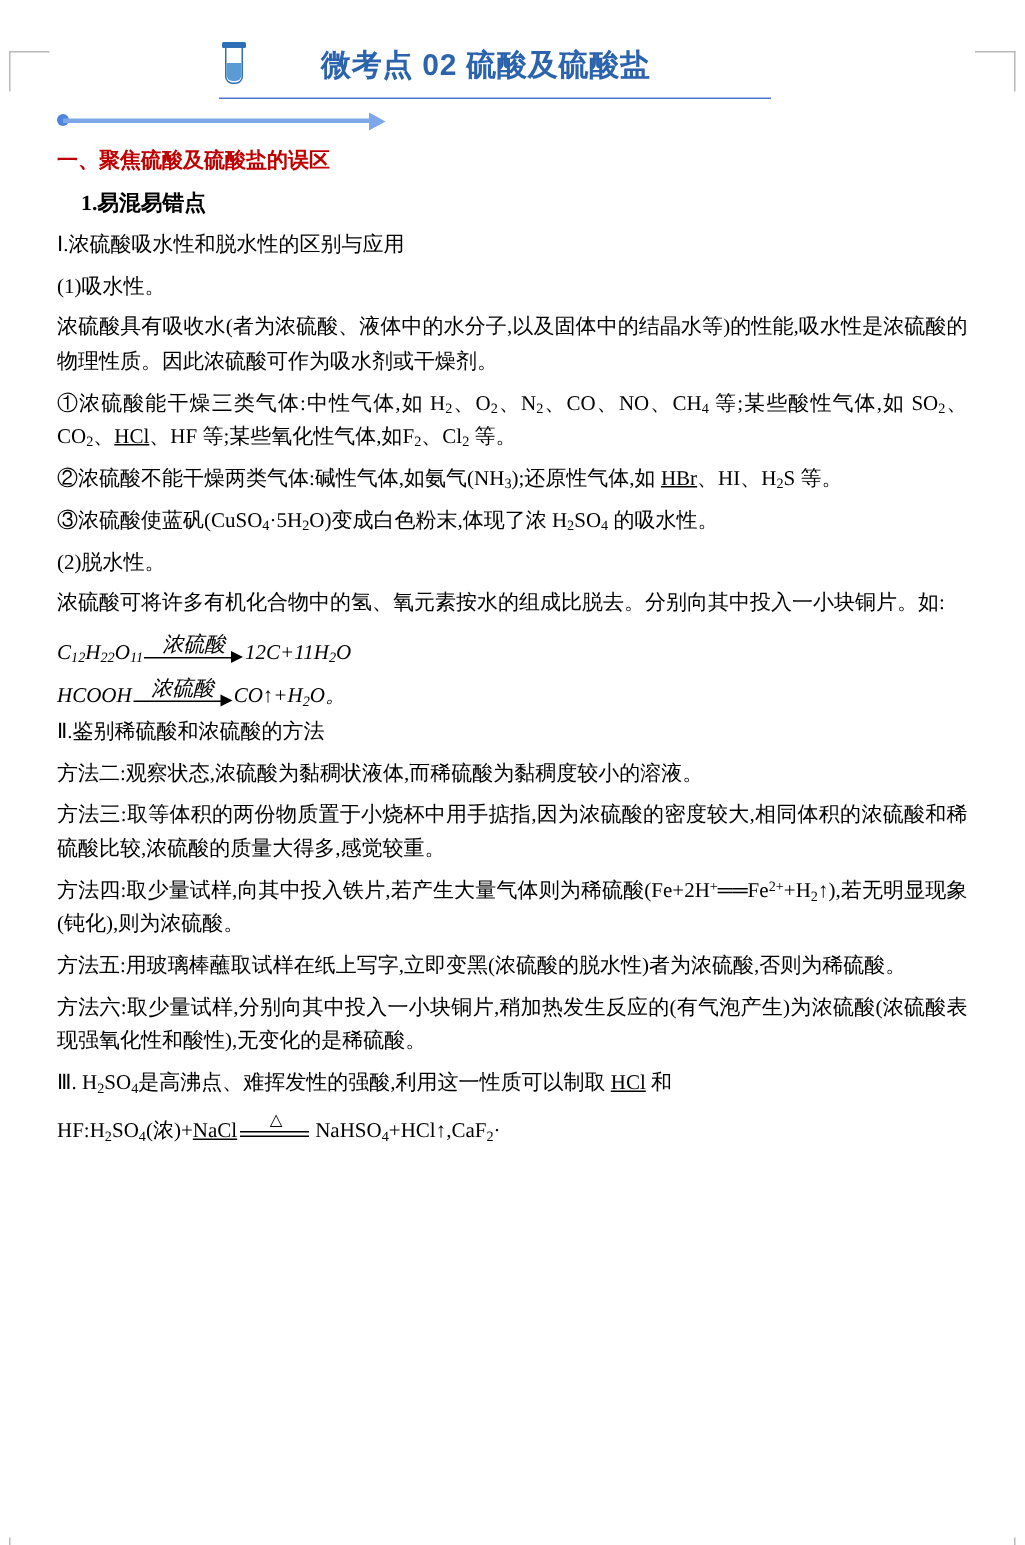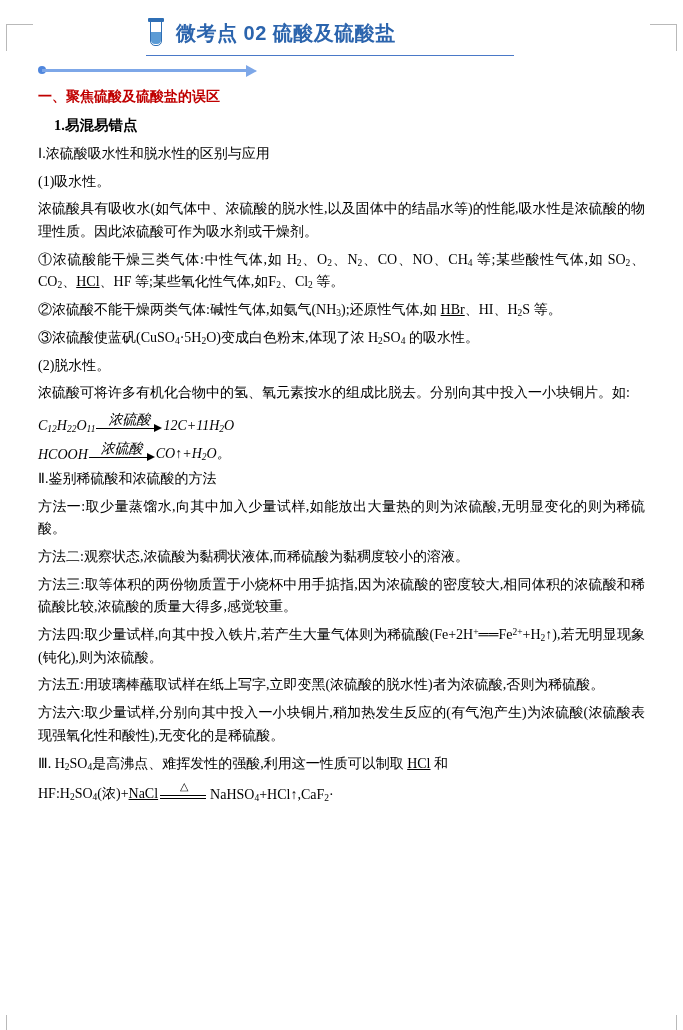--- a/index.html
+++ b/index.html
@@ -31,22 +31,23 @@
   }
   .crop.tl { top: 6px; left: 6px; border-right: none; border-bottom: none; }
   .crop.tr { top: 6px; right: 6px; border-left: none; border-bottom: none; }
   .crop.bl { bottom: 6px; left: 6px; border-right: none; border-top: none; }
   .crop.br { bottom: 6px; right: 6px; border-left: none; border-top: none; }
 
   
   .title-row {
     display: flex;
     align-items: center;
-    margin-top: 18px;
+    margin-top: 28px;
     padding-left: 108px;
+    gap: 38px;
   }
   .title-icon {
     width: 20px;
     height: 30px;
     margin-right: 10px;
     position: relative;
     flex: none;
   }
   .title-icon .tube {
     position: absolute;
@@ -282,21 +283,21 @@
     <div class="bar"></div>
     <div class="head"></div>
   </div>
 
   <h2 class="sec">一、聚焦硫酸及硫酸盐的误区</h2>
 
   <h3 class="sub">1.易混易错点</h3>
 
   <p class="t">Ⅰ.浓硫酸吸水性和脱水性的区别与应用</p>
   <p class="t">(1)吸水性。</p>
-  <p class="t">浓硫酸具有吸收水(如气体中、浓硫酸的脱水性,以及固体中的结晶水等)的性能,吸水性是浓硫酸的物理性质。因此浓硫酸可作为吸水剂或干燥剂。</p>
+  <p class="t">浓硫酸具有吸收水(者为浓硫酸、液体中的水分子,以及固体中的结晶水等)的性能,吸水性是浓硫酸的物理性质。因此浓硫酸可作为吸水剂或干燥剂。</p>
 
   <p class="t">①浓硫酸能干燥三类气体:中性气体,如 H<sub>2</sub>、O<sub>2</sub>、N<sub>2</sub>、CO、NO、CH<sub>4</sub> 等;某些酸性气体,如 SO<sub>2</sub>、CO<sub>2</sub>、<span class="u">HCl</span>、HF 等;某些氧化性气体,如F<sub>2</sub>、Cl<sub>2</sub> 等。</p>
 
   <p class="t">②浓硫酸不能干燥两类气体:碱性气体,如氨气(NH<sub>3</sub>);还原性气体,如 <span class="u">HBr</span>、HI、H<sub>2</sub>S 等。</p>
 
   <p class="t">③浓硫酸使蓝矾(CuSO<sub>4</sub>·5H<sub>2</sub>O)变成白色粉末,体现了浓 H<sub>2</sub>SO<sub>4</sub> 的吸水性。</p>
 
   <p class="t">(2)脱水性。</p>
   <p class="t">浓硫酸可将许多有机化合物中的氢、氧元素按水的组成比脱去。分别向其中投入一小块铜片。如:</p>
 
@@ -314,21 +315,20 @@
     <span class="lhs">HCOOH</span>
     <span class="arrow">
       <span class="label">浓硫酸</span>
       <span class="line"></span>
         <span class="tip"></span>
     </span>
     <span class="rhs">CO↑+H<sub>2</sub>O。</span>
   </div>
 
   <p class="t">Ⅱ.鉴别稀硫酸和浓硫酸的方法</p>
-  <p class="t">方法一:取少量蒸馏水,向其中加入少量试样,如能放出大量热的则为浓硫酸,无明显变化的则为稀硫酸。</p>
   <p class="t">方法二:观察状态,浓硫酸为黏稠状液体,而稀硫酸为黏稠度较小的溶液。</p>
   <p class="t">方法三:取等体积的两份物质置于小烧杯中用手掂指,因为浓硫酸的密度较大,相同体积的浓硫酸和稀硫酸比较,浓硫酸的质量大得多,感觉较重。</p>
 
   <p class="t">方法四:取少量试样,向其中投入铁片,若产生大量气体则为稀硫酸(Fe+2H<sup>+</sup>══Fe<sup>2+</sup>+H<sub>2</sub>↑),若无明显现象(钝化),则为浓硫酸。</p>
 
   <p class="t">方法五:用玻璃棒蘸取试样在纸上写字,立即变黑(浓硫酸的脱水性)者为浓硫酸,否则为稀硫酸。</p>
   <p class="t">方法六:取少量试样,分别向其中投入一小块铜片,稍加热发生反应的(有气泡产生)为浓硫酸(浓硫酸表现强氧化性和酸性),无变化的是稀硫酸。</p>
 
   <p class="t">Ⅲ. H<sub>2</sub>SO<sub>4</sub>是高沸点、难挥发性的强酸,利用这一性质可以制取 <span class="u">HCl</span> 和</p>
 

